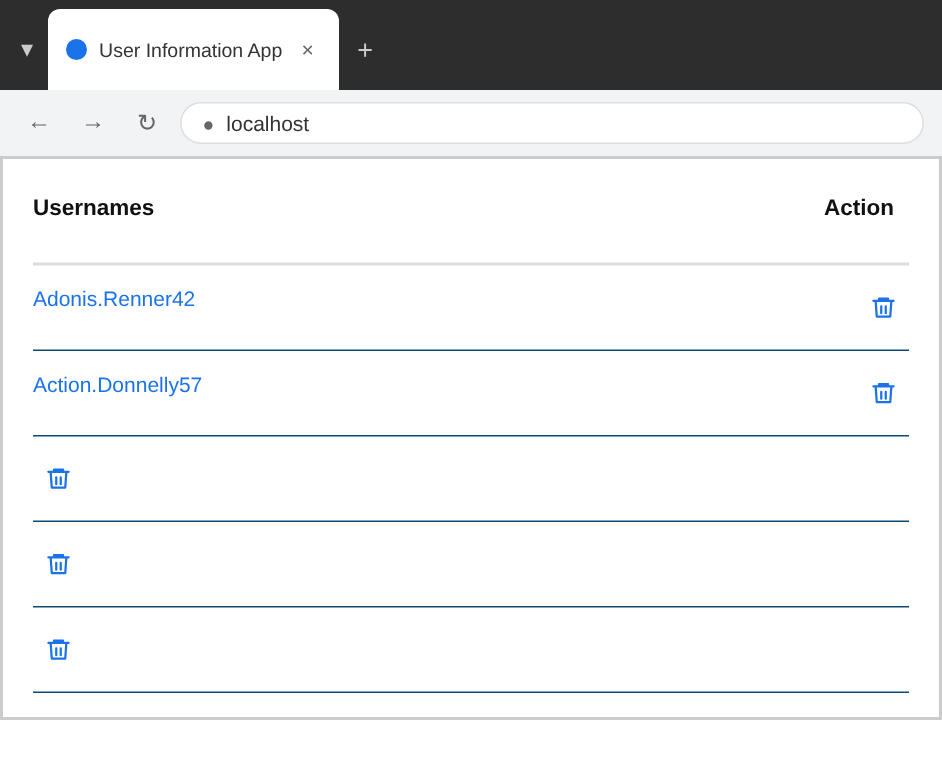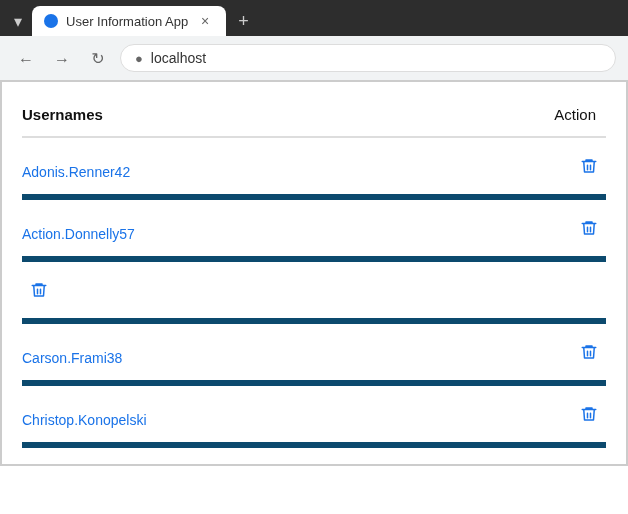--- a/index.html
+++ b/index.html
@@ -23,21 +23,21 @@
       color: #ccc;
       font-size: 16px;
       cursor: pointer;
       padding: 4px 6px;
       border-radius: 4px;
     }
 
     .tab-active {
       background: #fff;
       border-radius: 8px 8px 0 0;
-      padding: 6px 12px;
+      padding: 18px 12px;
       display: flex;
       align-items: center;
       gap: 8px;
       font-size: 13px;
       color: #333;
       min-width: 180px;
     }
 
     .tab-favicon {
       width: 14px;
@@ -117,43 +117,43 @@
       background: #fff;
       padding: 16px 20px;
       border: 2px solid #ccc;
       margin: 0;
     }
 
     .table-header {
       display: flex;
       justify-content: space-between;
       align-items: center;
-      padding: 8px 0 13px 0;
+      padding: 8px 0 28px 0;
       border-bottom: 2px solid #ddd;
     }
 
     .col-usernames {
       font-weight: bold;
       font-size: 15px;
       color: #111;
     }
 
     .col-action {
-      font-weight: normal;
+      font-weight: bold;
       font-size: 15px;
       color: #111;
       padding-right: 10px;
     }
 
     .table-row {
       display: flex;
       justify-content: space-between;
-      align-items: flex-end;
+      align-items: flex-start;
       padding: 14px 0;
-      border-bottom: 6px solid #0c4a6e;
+      border-bottom: 1px solid #0c4a6e;
     }
 
     .username-link {
       color: #1a73e8;
       font-size: 14px;
       text-decoration: none;
       cursor: pointer;
     }
 
     .delete-btn {
@@ -226,30 +226,28 @@
       </div>
       <div class="table-row">
         <button class="delete-btn">
           <svg class="trash-svg" xmlns="http://www.w3.org/2000/svg" width="18" height="20" viewBox="0 0 24 24">
       <path d="M3 6h18M8 6V4h8v2M19 6l-1 14H6L5 6h14z" stroke="#1a73e8" stroke-width="2" fill="none" stroke-linecap="round" stroke-linejoin="round"></path>
       <path d="M10 11v6M14 11v6" stroke="#1a73e8" stroke-width="2" stroke-linecap="round"></path>
     </svg>
         </button>
       </div>
       <div class="table-row">
-        <a class="username-link" href="#">Carson.Frami38</a>
-        <button class="delete-btn">
-          <svg class="trash-svg" xmlns="http://www.w3.org/2000/svg" width="18" height="20" viewBox="0 0 24 24">
-      <path d="M3 6h18M8 6V4h8v2M19 6l-1 14H6L5 6h14z" stroke="#1a73e8" stroke-width="2" fill="none" stroke-linecap="round" stroke-linejoin="round"></path>
-      <path d="M10 11v6M14 11v6" stroke="#1a73e8" stroke-width="2" stroke-linecap="round"></path>
-    </svg>
-        </button>
-      </div>
-      <div class="table-row">
-        <a class="username-link" href="#">Christop.Konopelski</a>
+        <button class="delete-btn">
+          <svg class="trash-svg" xmlns="http://www.w3.org/2000/svg" width="18" height="20" viewBox="0 0 24 24">
+      <path d="M3 6h18M8 6V4h8v2M19 6l-1 14H6L5 6h14z" stroke="#1a73e8" stroke-width="2" fill="none" stroke-linecap="round" stroke-linejoin="round"></path>
+      <path d="M10 11v6M14 11v6" stroke="#1a73e8" stroke-width="2" stroke-linecap="round"></path>
+    </svg>
+        </button>
+      </div>
+      <div class="table-row">
         <button class="delete-btn">
           <svg class="trash-svg" xmlns="http://www.w3.org/2000/svg" width="18" height="20" viewBox="0 0 24 24">
       <path d="M3 6h18M8 6V4h8v2M19 6l-1 14H6L5 6h14z" stroke="#1a73e8" stroke-width="2" fill="none" stroke-linecap="round" stroke-linejoin="round"></path>
       <path d="M10 11v6M14 11v6" stroke="#1a73e8" stroke-width="2" stroke-linecap="round"></path>
     </svg>
         </button>
       </div>
     </div>
 </div>
 

